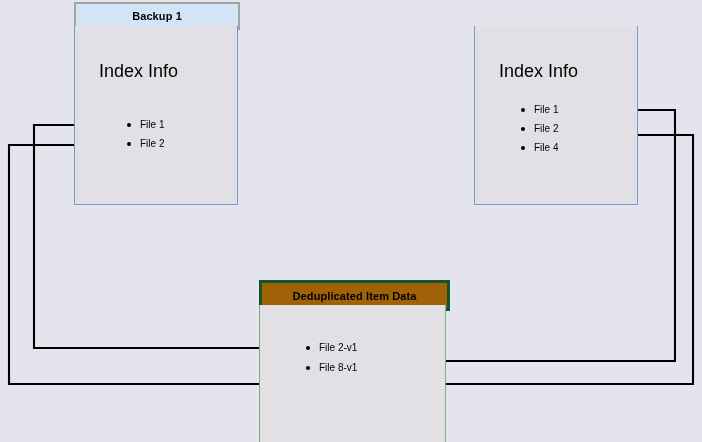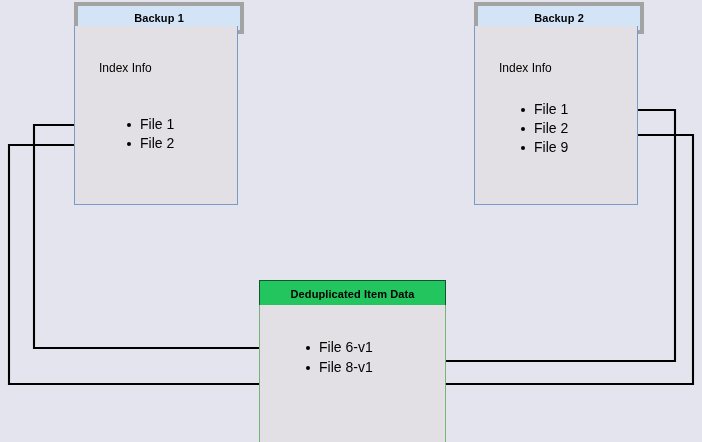--- a/index.html
+++ b/index.html
@@ -14,37 +14,37 @@
   .node{position:absolute;box-sizing:border-box;}
   .node .hdr{
     box-sizing:border-box;
     width:100%;height:100%;
     display:flex;align-items:center;justify-content:center;
     font-size:11px;font-weight:bold;color:#000;
     letter-spacing:.1px;
   }
 
   
-  .backup-hdr{background:#d4e4f7;border:4px solid #a3a3a3;}
+  .backup-hdr{background:#d4e4f7;border:2px solid #a3a3a3;}
   .backup-body{background:#e2e0e4;border:1px solid #7a9ac8;border-top:none;}
 
   
-  .dedup-hdr{background:#22c55e;border:1px solid #14532d;}
+  .dedup-hdr{background:#a16207;border:3px solid #14532d;}
   .dedup-body{background:#e2e0e4;border:1px solid #77b474;border-top:none;}
 
   .idx-label{
     position:absolute;
-    font-size:12px;color:#000;white-space:nowrap;
+    font-size:18px;color:#000;white-space:nowrap;
   }
 
   ul.filelist{
     position:absolute;margin:0;padding:0;list-style:none;
   }
   ul.filelist li{
-    font-size:14px;color:#000;white-space:nowrap;
+    font-size:10px;color:#000;white-space:nowrap;
     position:relative;padding-left:15px;line-height:19px;
   }
   ul.filelist li::before{
     content:"";position:absolute;left:2px;top:8px;
     width:4px;height:4px;border-radius:50%;background:#000;
   }
   ul.dedup-list li{line-height:19.5px;}
 
   svg.wires{position:absolute;left:0;top:0;width:702px;height:442px;overflow:visible;}
   svg.wires path{fill:none;stroke:#000;stroke-width:2.1;}
@@ -77,38 +77,35 @@
     <div class="backup-body" style="position:absolute;left:0;top:24px;width:162px;height:178px;">
       <div class="idx-label" style="left:24px;top:35px;">Index Info</div>
       <ul class="filelist" style="left:50px;top:89px;">
         <li>File 1</li>
         <li>File 2</li>
       </ul>
     </div>
   </div>
 
   <div class="node" style="left:474px;top:2px;width:162px;height:202px;">
-    <div class="backup-hdr" style="position:absolute;left:0;top:0;width:162px;height:24px;">
-      <div class="hdr">Backup 2</div>
-    </div>
     <div class="backup-body" style="position:absolute;left:0;top:24px;width:162px;height:178px;">
       <div class="idx-label" style="left:24px;top:35px;">Index Info</div>
       <ul class="filelist" style="left:44px;top:74px;">
         <li>File 1</li>
         <li>File 2</li>
-        <li>File 9</li>
+        <li>File 4</li>
       </ul>
     </div>
   </div>
 
   <div class="node" style="left:259px;top:280px;width:185px;height:164px;">
     <div class="dedup-hdr" style="position:absolute;left:0;top:0;width:185px;height:25px;">
       <div class="hdr">Deduplicated Item Data</div>
     </div>
     <div class="dedup-body" style="position:absolute;left:0;top:25px;width:185px;height:139px;">
       <ul class="filelist dedup-list" style="left:44px;top:33px;">
-        <li>File 6-v1</li>
+        <li>File 2-v1</li>
         <li>File 8-v1</li>
       </ul>
     </div>
   </div>
 
 </div>
 
 </body></html>

